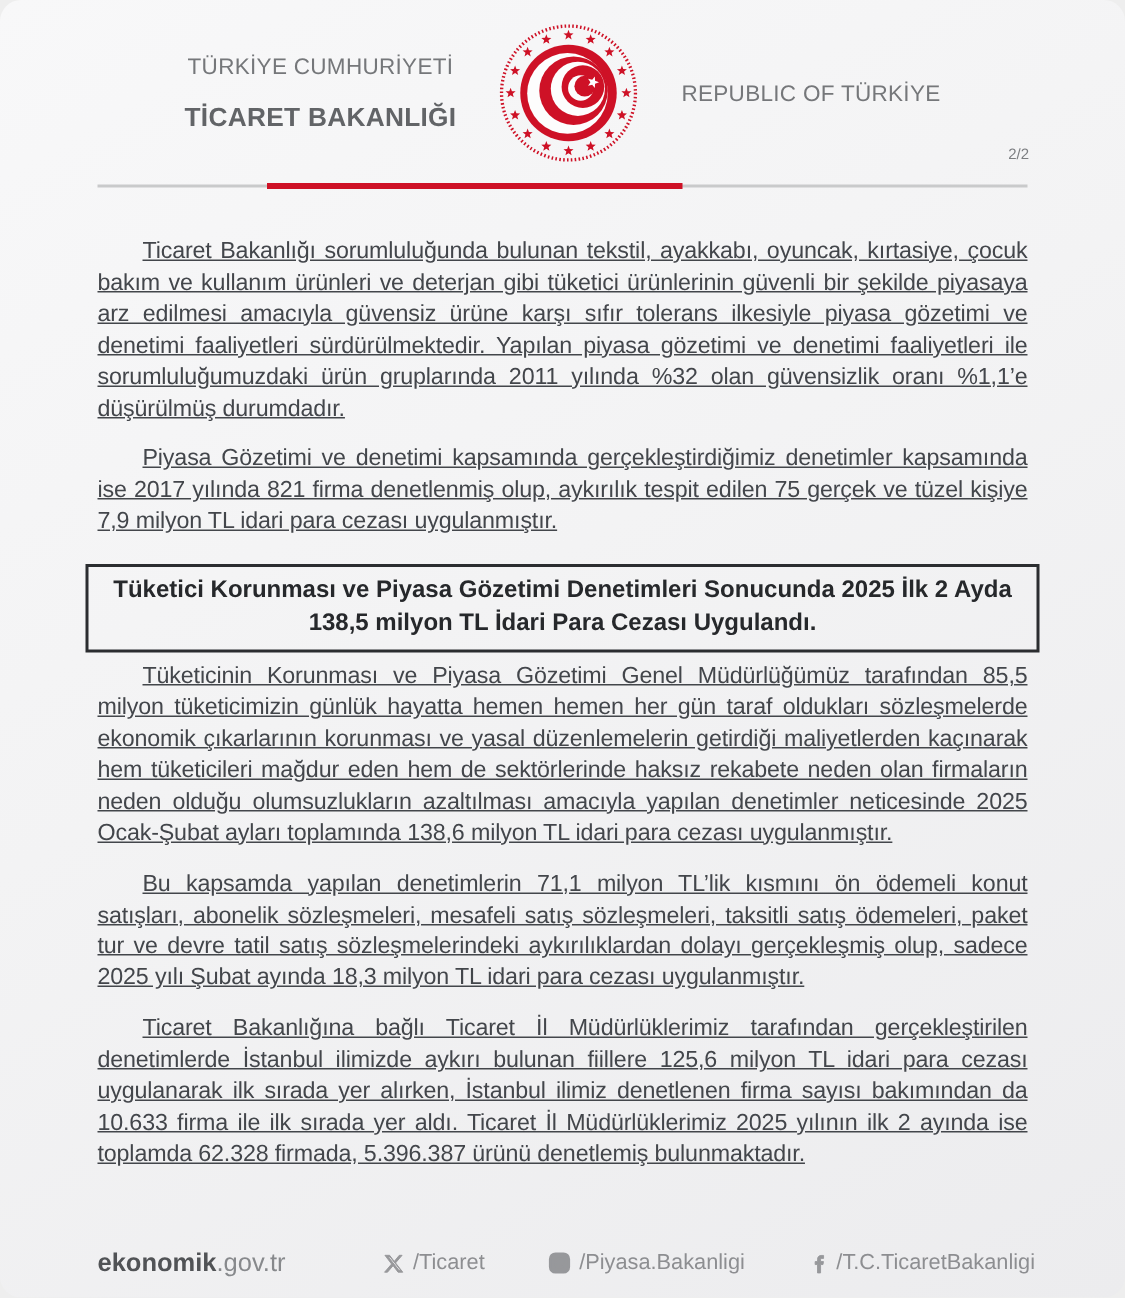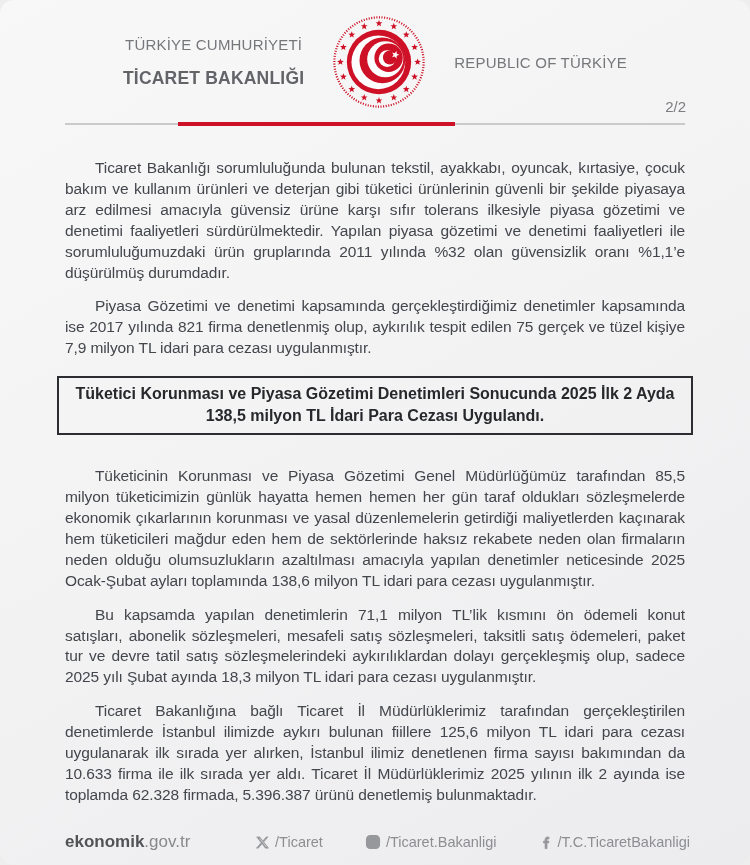--- a/index.html
+++ b/index.html
@@ -25,43 +25,43 @@
   .h-right { text-align:left; }
   .h1 { font-size:15px; color:#75777a; letter-spacing:.2px; line-height:19px; }
   .h2 { font-size:17.5px; font-weight:700; color:#626467; letter-spacing:.2px; line-height:21px; margin-top:14px; }
   .logo { width:96px; height:96px; flex:0 0 auto; }
   .red-fill { fill:var(--red); }
   .white-fill { fill:#fdfdfd; }
   .red-stroke { stroke:var(--red); }
 
   .pageno {
     position:absolute; top:98px; right:64px;
-    font-size:15px; color:#7b7d80;
+    font-size:10px; color:#7b7d80;
   }
   .divider {
     position:absolute; top:122px; left:65px; width:620px; height:4px;
   }
   .divider-gray {
     position:absolute; top:1px; left:0; right:0; height:2.4px; background:#c9cacb;
   }
   .divider-red {
     position:absolute; top:0; left:113px; width:277px; height:4px; background:var(--red);
   }
 
   
   .doc {
     position:absolute; left:65px; right:65px; top:158px;
   }
   .doc p {
     margin:0 0 13px 0;
     font-size:15.5px; line-height:20.9px; letter-spacing:-0.1px;
-    color:#43464b; text-align:justify; text-indent:30px;
+    color:#43464b; text-align:justify; text-indent:30px;text-decoration:underline;
   }
   .headline-box {
-    margin:17px -8px 31px -8px;
+    margin:17px -8px 6px -8px;
     border:2px solid #2b2d30;
     padding:5px 12px 7px 12px;
     text-align:center;
     font-size:16px; font-weight:700; line-height:21.5px;
     color:#26282b;
   }
   .closing { margin-top:2px; }
 
   
   .footer {
@@ -162,21 +162,21 @@
       </div>
 
       <div class="social-item">
         <span>
           <svg width="16" height="16" viewBox="0 0 24 24" fill="none">
             <rect x="2.5" y="2.5" width="19" height="19" rx="5.5" class="soc-icon" fill="none" stroke-width="2.2"></rect>
             <circle cx="12" cy="12" r="4.4" class="soc-icon" fill="none" stroke-width="2.2"></circle>
             <circle cx="17.4" cy="6.6" r="1.5" class="soc-icon" stroke="none"></circle>
           </svg>
         </span>
-        <span>/Ticaret.Bakanligi</span>
+        <span>/Piyasa.Bakanligi</span>
       </div>
 
       <div class="social-item">
         <span>
           <svg width="14" height="15" viewBox="0 0 24 24">
               <path class="soc-icon" stroke="none" d="M14.2 2.5h3v3.4h-2.1c-.8 0-1.3.5-1.3 1.3v2.3h3.3l-.5 3.4h-2.8v9.6h-3.5v-9.6H7.6V9.5h2.7V7.1c0-2.8 1.6-4.6 3.9-4.6z"></path>
             </svg>
         </span>
         <span>/T.C.TicaretBakanligi</span>
       </div>

